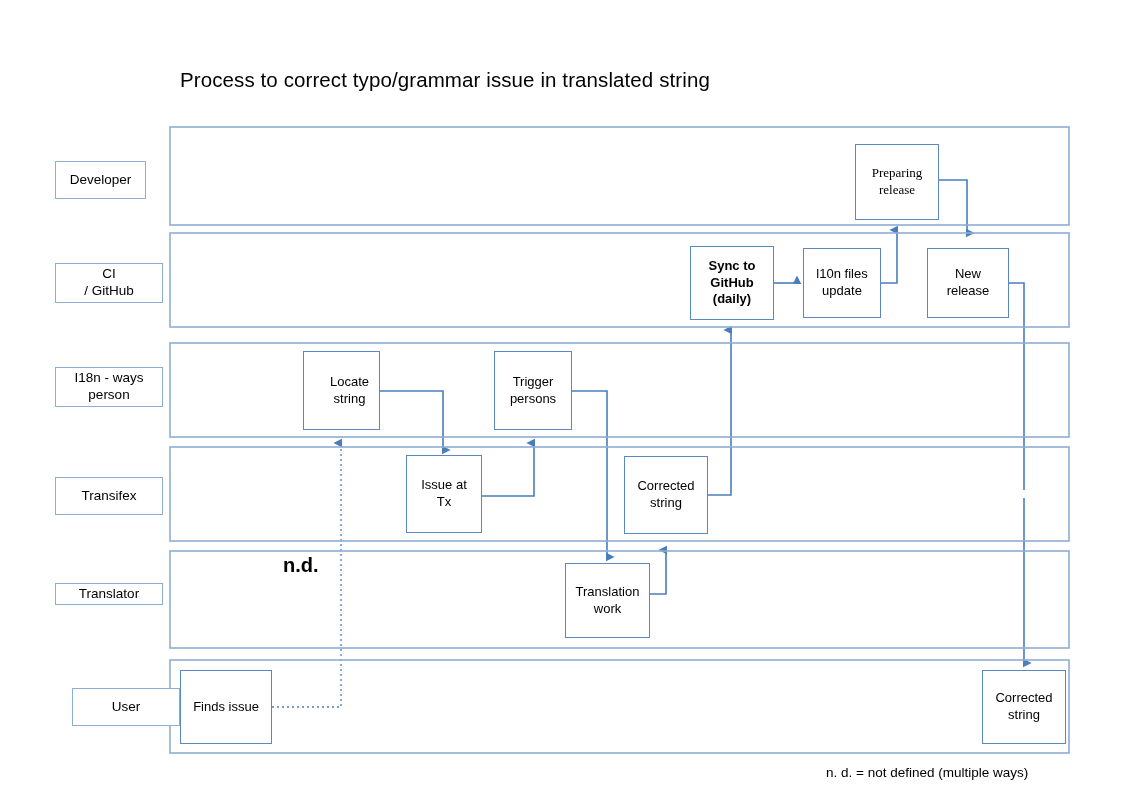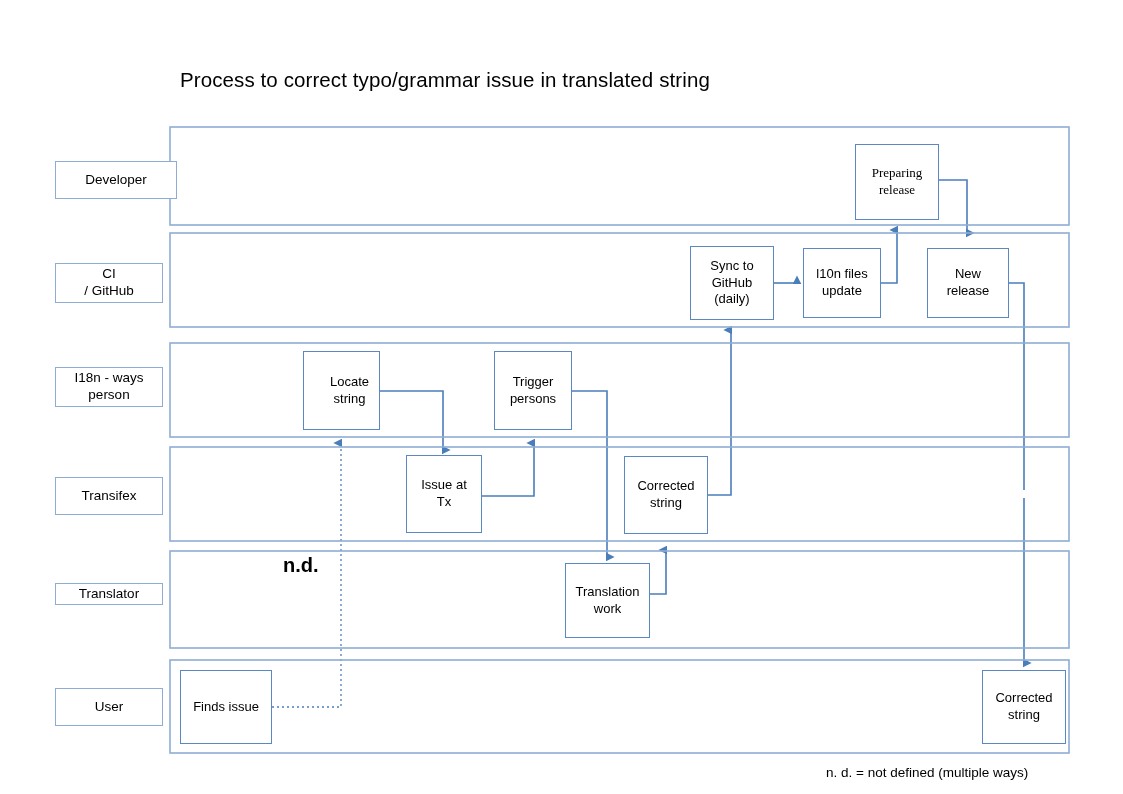--- a/index.html
+++ b/index.html
@@ -84,21 +84,21 @@
     <g fill="none" stroke="#8fadd4" stroke-width="1.6">
       <rect x="170" y="127" width="899" height="98"></rect>
       <rect x="170" y="233" width="899" height="94"></rect>
       <rect x="170" y="343" width="899" height="94"></rect>
       <rect x="170" y="447" width="899" height="94"></rect>
       <rect x="170" y="551" width="899" height="97"></rect>
       <rect x="170" y="660" width="899" height="93"></rect>
     </g>
   </svg>
 
-  <div class="lane-label" style="left:55px;top:161px;width:122px;height:38px;">
+  <div class="lane-label" style="left:55px;top:161px;width:91px;height:38px;">
     <div>
         <span>Developer</span>
       </div>
   </div>
   <div class="lane-label" style="left:55px;top:263px;width:108px;height:40px;">
     <div>
       <span>CI</span>
       <span>/ GitHub</span>
     </div>
   </div>
@@ -111,34 +111,34 @@
   <div class="lane-label" style="left:55px;top:477px;width:108px;height:38px;">
     <div>
         <span>Transifex</span>
       </div>
   </div>
   <div class="lane-label" style="left:55px;top:583px;width:108px;height:22px;">
     <div>
         <span>Translator</span>
       </div>
   </div>
-  <div class="lane-label" style="left:55px;top:688px;width:108px;height:38px;">
+  <div class="lane-label" style="left:72px;top:688px;width:108px;height:38px;">
     <div>
         <span>User</span>
       </div>
   </div>
 
   <div class="node" style="left:855px;top:144px;width:84px;height:76px;font-family:Liberation Serif, serif;">
     <div>
       <span>Preparing</span>
       <span>release</span>
     </div>
   </div>
 
-  <div class="node" style="left:690px;top:246px;width:84px;height:74px;">
+  <div class="node" style="left:690px;top:246px;width:84px;height:74px;font-weight:bold;">
     <div>
       <span>Sync to</span>
       <span>GitHub</span>
       <span>(daily)</span>
     </div>
   </div>
 
   <div class="node" style="left:803px;top:248px;width:78px;height:70px;">
     <div>
       <span>l10n files</span>

